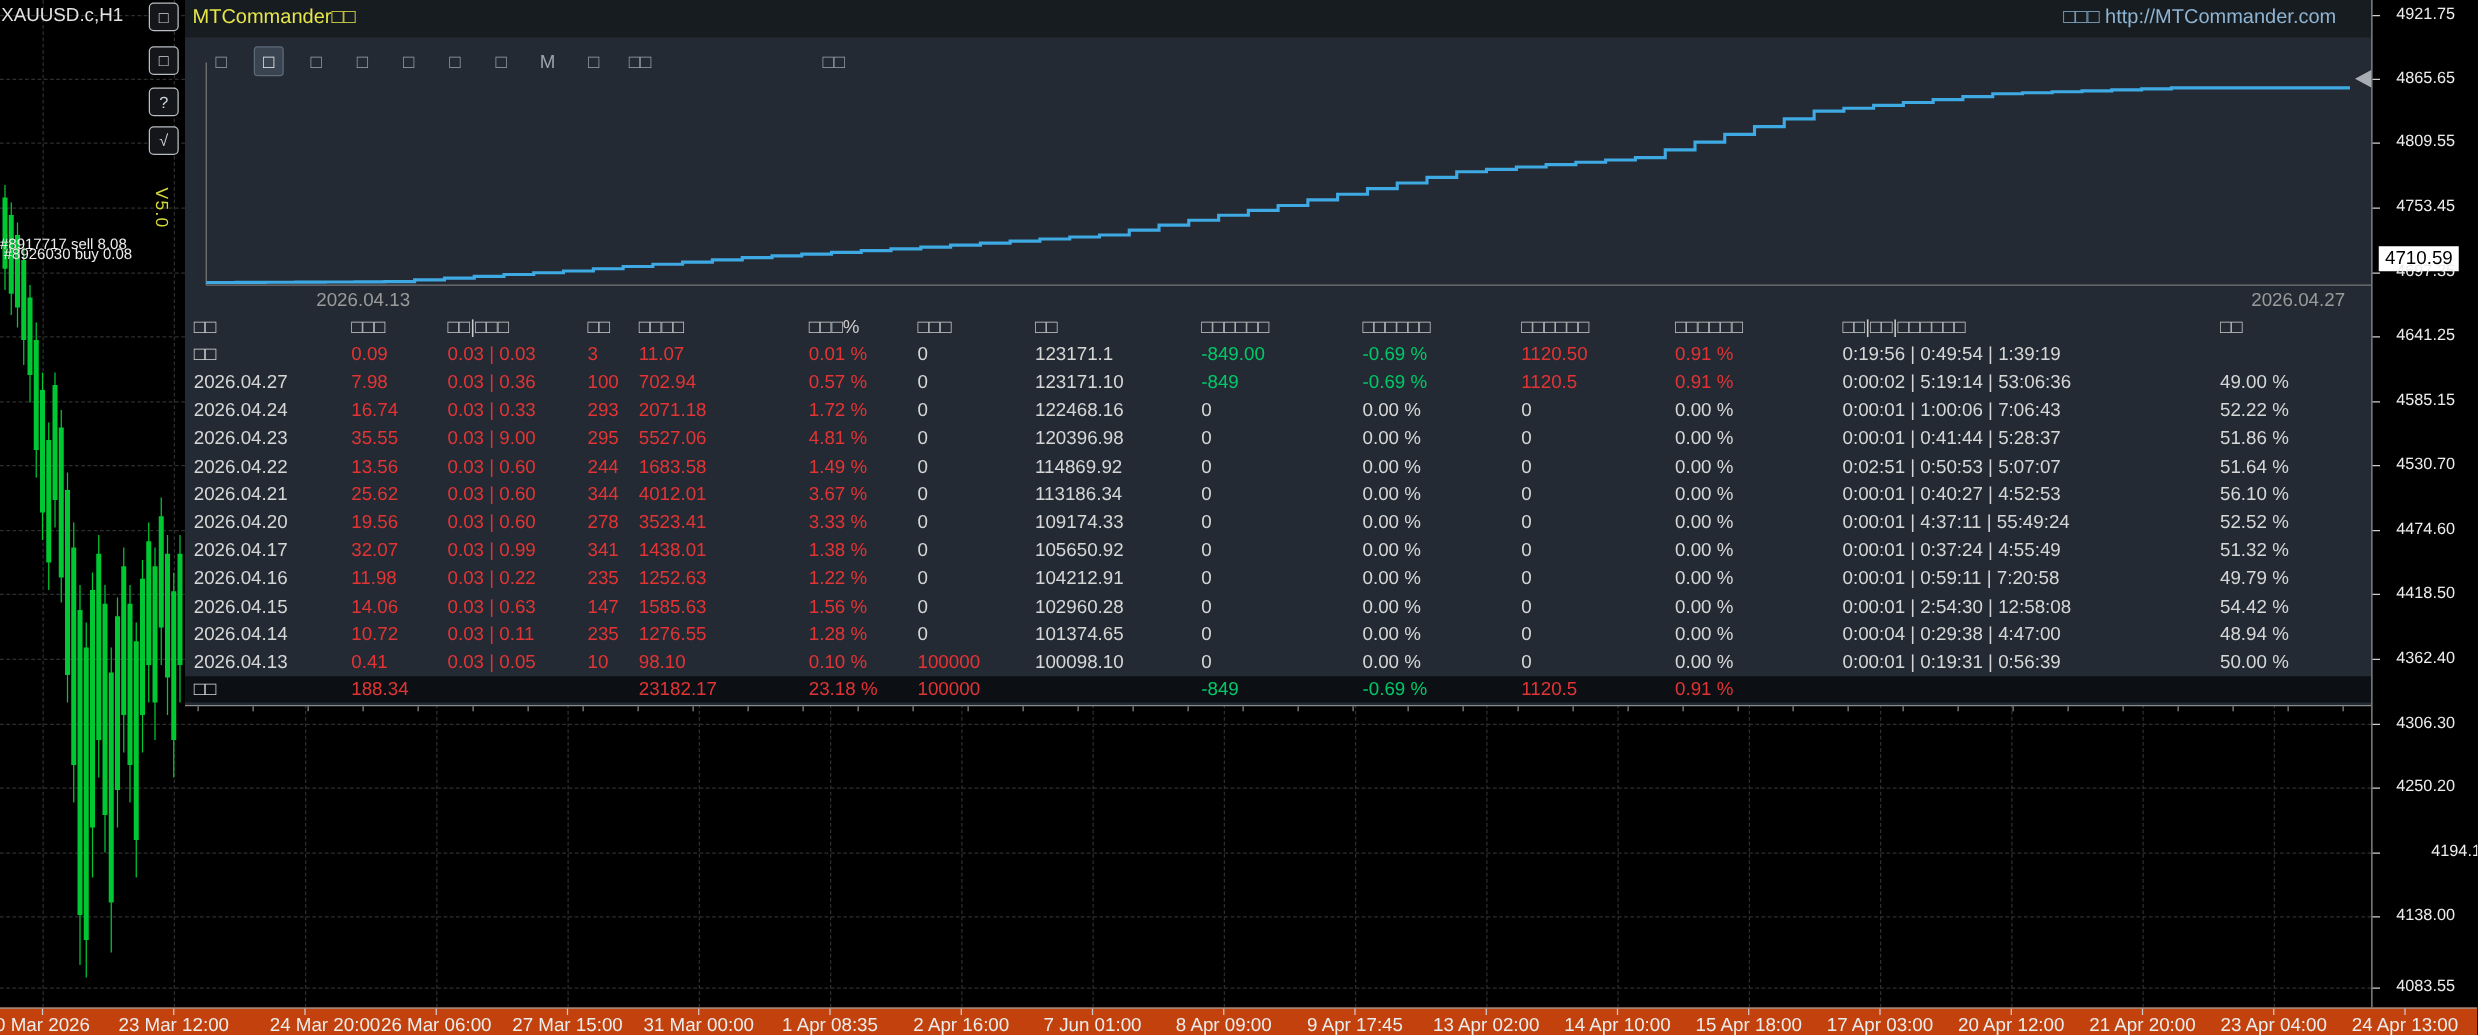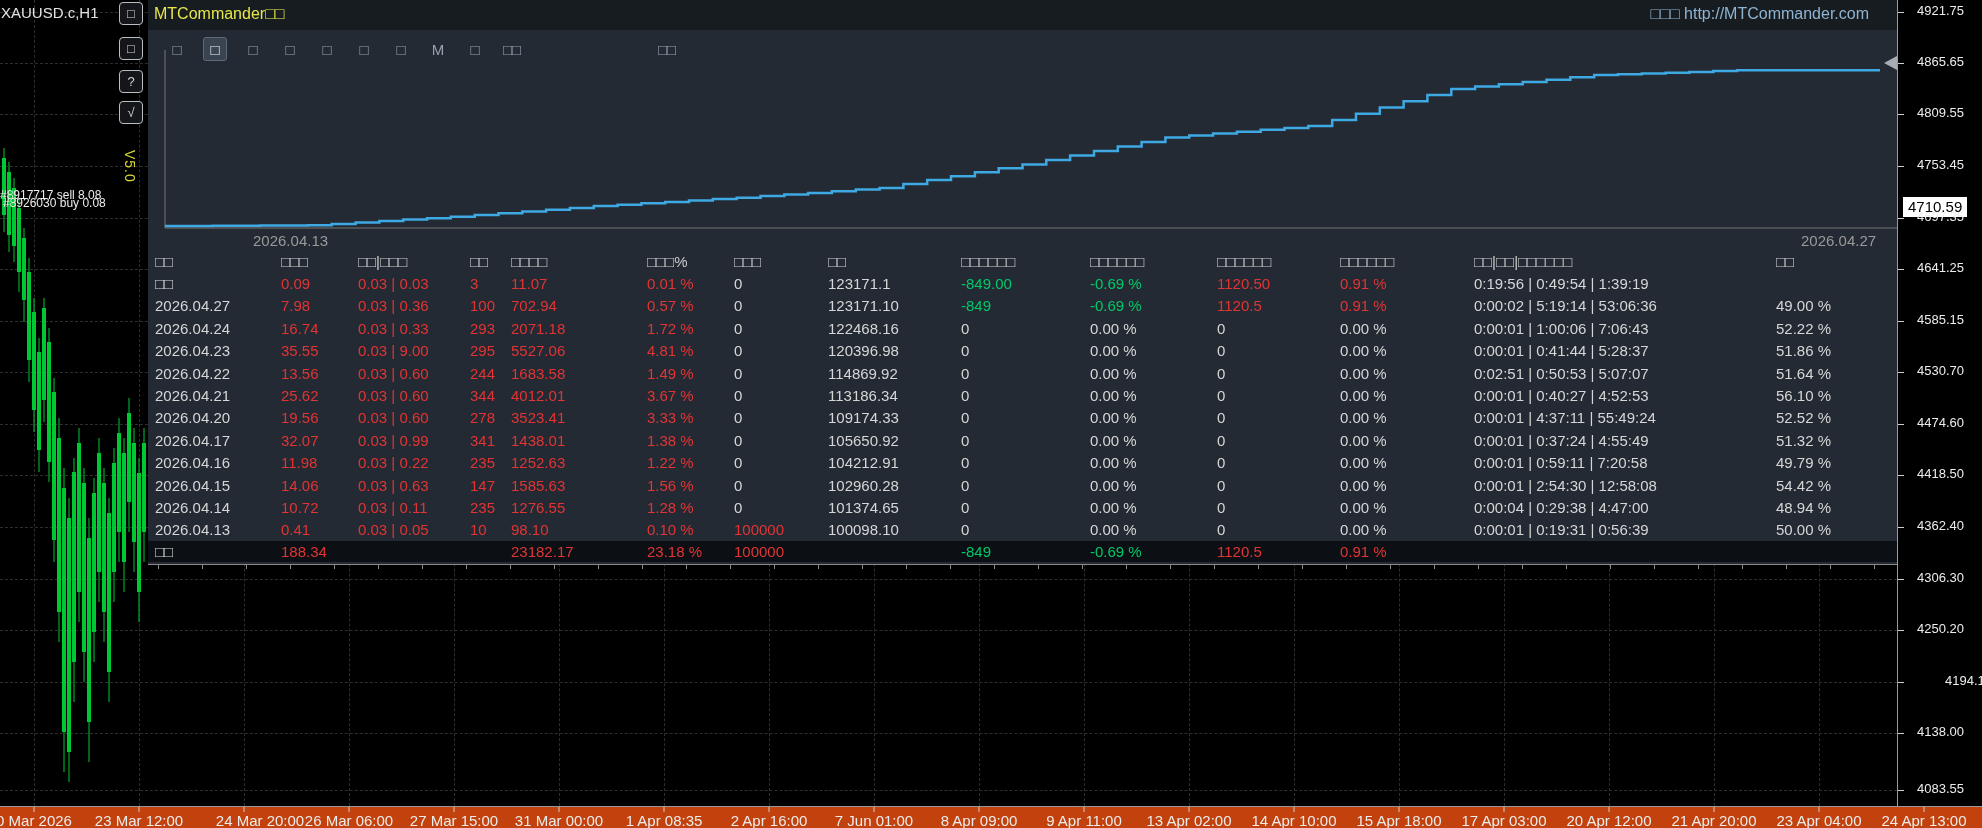--- a/index.html
+++ b/index.html
@@ -518,21 +518,21 @@
       <div class="time-label" style="left: 559px;">31 Mar 00:00</div>
       <div class="time-tick" style="left: 664px;"></div>
       <div class="time-label" style="left: 664px;">1 Apr 08:35</div>
       <div class="time-tick" style="left: 769px;"></div>
       <div class="time-label" style="left: 769px;">2 Apr 16:00</div>
       <div class="time-tick" style="left: 874px;"></div>
       <div class="time-label" style="left: 874px;">7 Jun 01:00</div>
       <div class="time-tick" style="left: 979px;"></div>
       <div class="time-label" style="left: 979px;">8 Apr 09:00</div>
       <div class="time-tick" style="left: 1084px;"></div>
-      <div class="time-label" style="left: 1084px;">9 Apr 11:00</div>
+      <div class="time-label" style="left: 1084px;">9 Apr 17:45</div>
       <div class="time-tick" style="left: 1189px;"></div>
       <div class="time-label" style="left: 1189px;">13 Apr 02:00</div>
       <div class="time-tick" style="left: 1294px;"></div>
       <div class="time-label" style="left: 1294px;">14 Apr 10:00</div>
       <div class="time-tick" style="left: 1399px;"></div>
       <div class="time-label" style="left: 1399px;">15 Apr 18:00</div>
       <div class="time-tick" style="left: 1504px;"></div>
       <div class="time-label" style="left: 1504px;">17 Apr 03:00</div>
       <div class="time-tick" style="left: 1609px;"></div>
       <div class="time-label" style="left: 1609px;">20 Apr 12:00</div>

